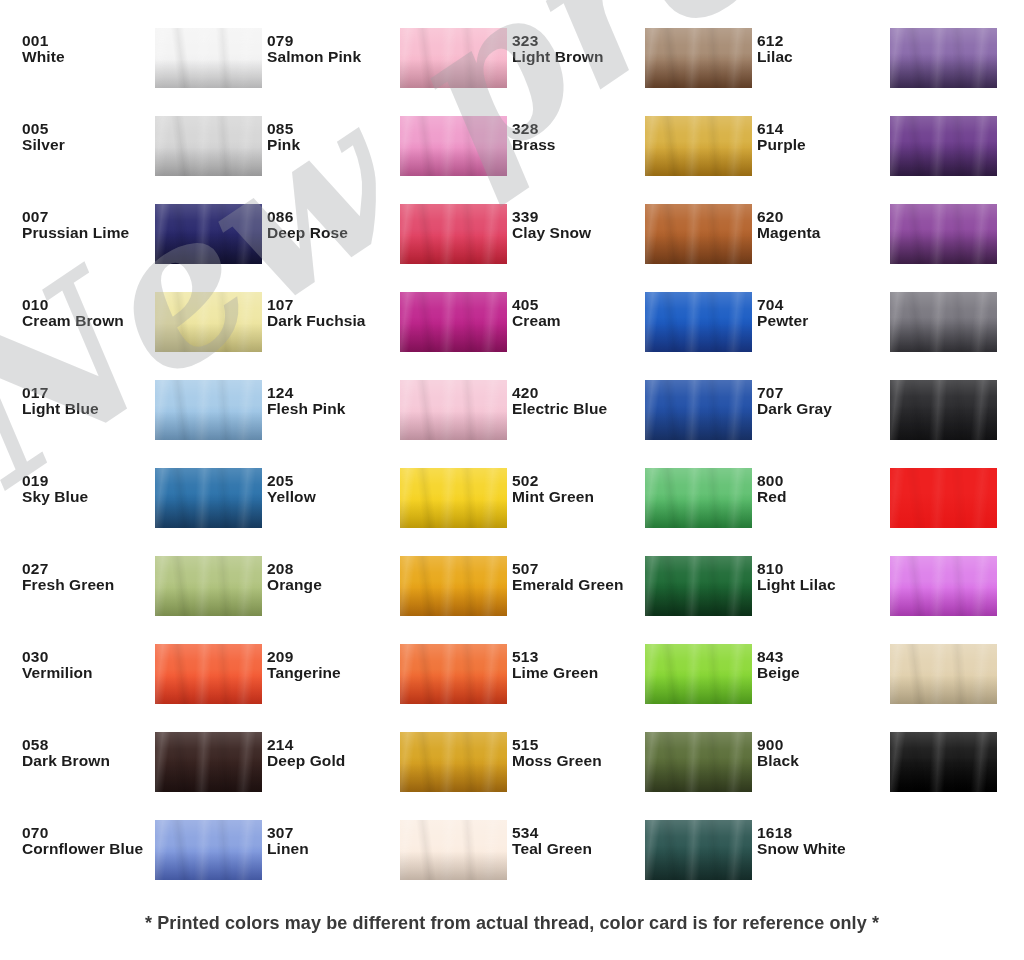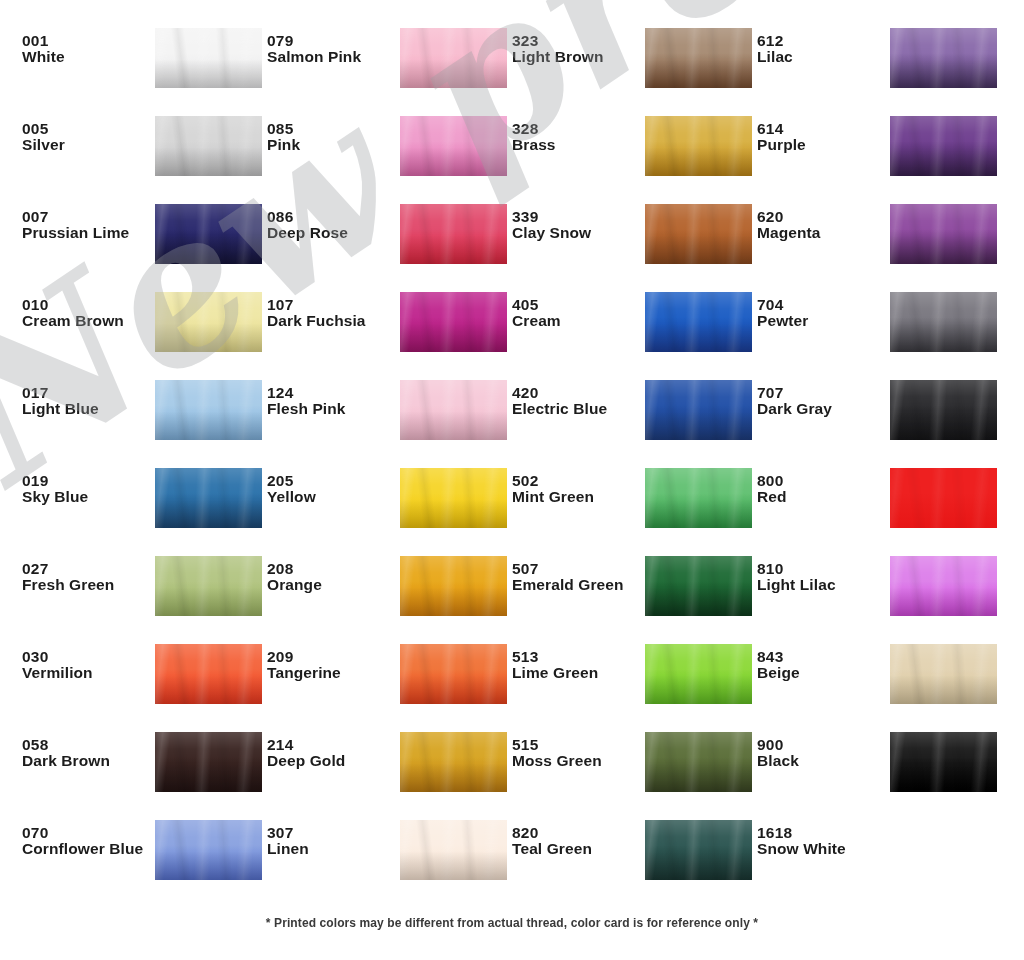--- a/index.html
+++ b/index.html
@@ -127,21 +127,21 @@
   #footer {
     position: absolute;
     left: 0;
     top: 913px;
     width: 1024px;
     text-align: center;
     z-index: 6;
   }
   #footer .note {
     display: inline-block;
-    font-size: 12px;
+    font-size: 18px;
     font-weight: 700;
     color: #3a3a3a;
     letter-spacing: 0.1px;
   }
 </style>
 </head>
 <body>
 
 <div id="card">
   <div id="grid">
@@ -634,21 +634,21 @@
         <div class="chip-wrap">
           <div class="chip has-border">
             <div class="grad" style="background: linear-gradient(rgb(251, 238, 227) 0%, rgb(251, 238, 227) 42%, rgb(247, 227, 210) 100%);"></div>
             <div class="fibres"></div>
             <div class="shade"></div>
           </div>
         </div>
       </div>
       <div class="swatch-cell">
         <div class="labels">
-          <div class="code">820</div>
+          <div class="code">534</div>
           <div class="cname">Teal Green</div>
         </div>
         <div class="chip-wrap">
           <div class="chip">
             <div class="grad" style="background: linear-gradient(rgb(46, 87, 83) 0%, rgb(46, 87, 83) 42%, rgb(26, 55, 51) 100%);"></div>
             <div class="fibres"></div>
             <div class="shade"></div>
           </div>
         </div>
       </div>

